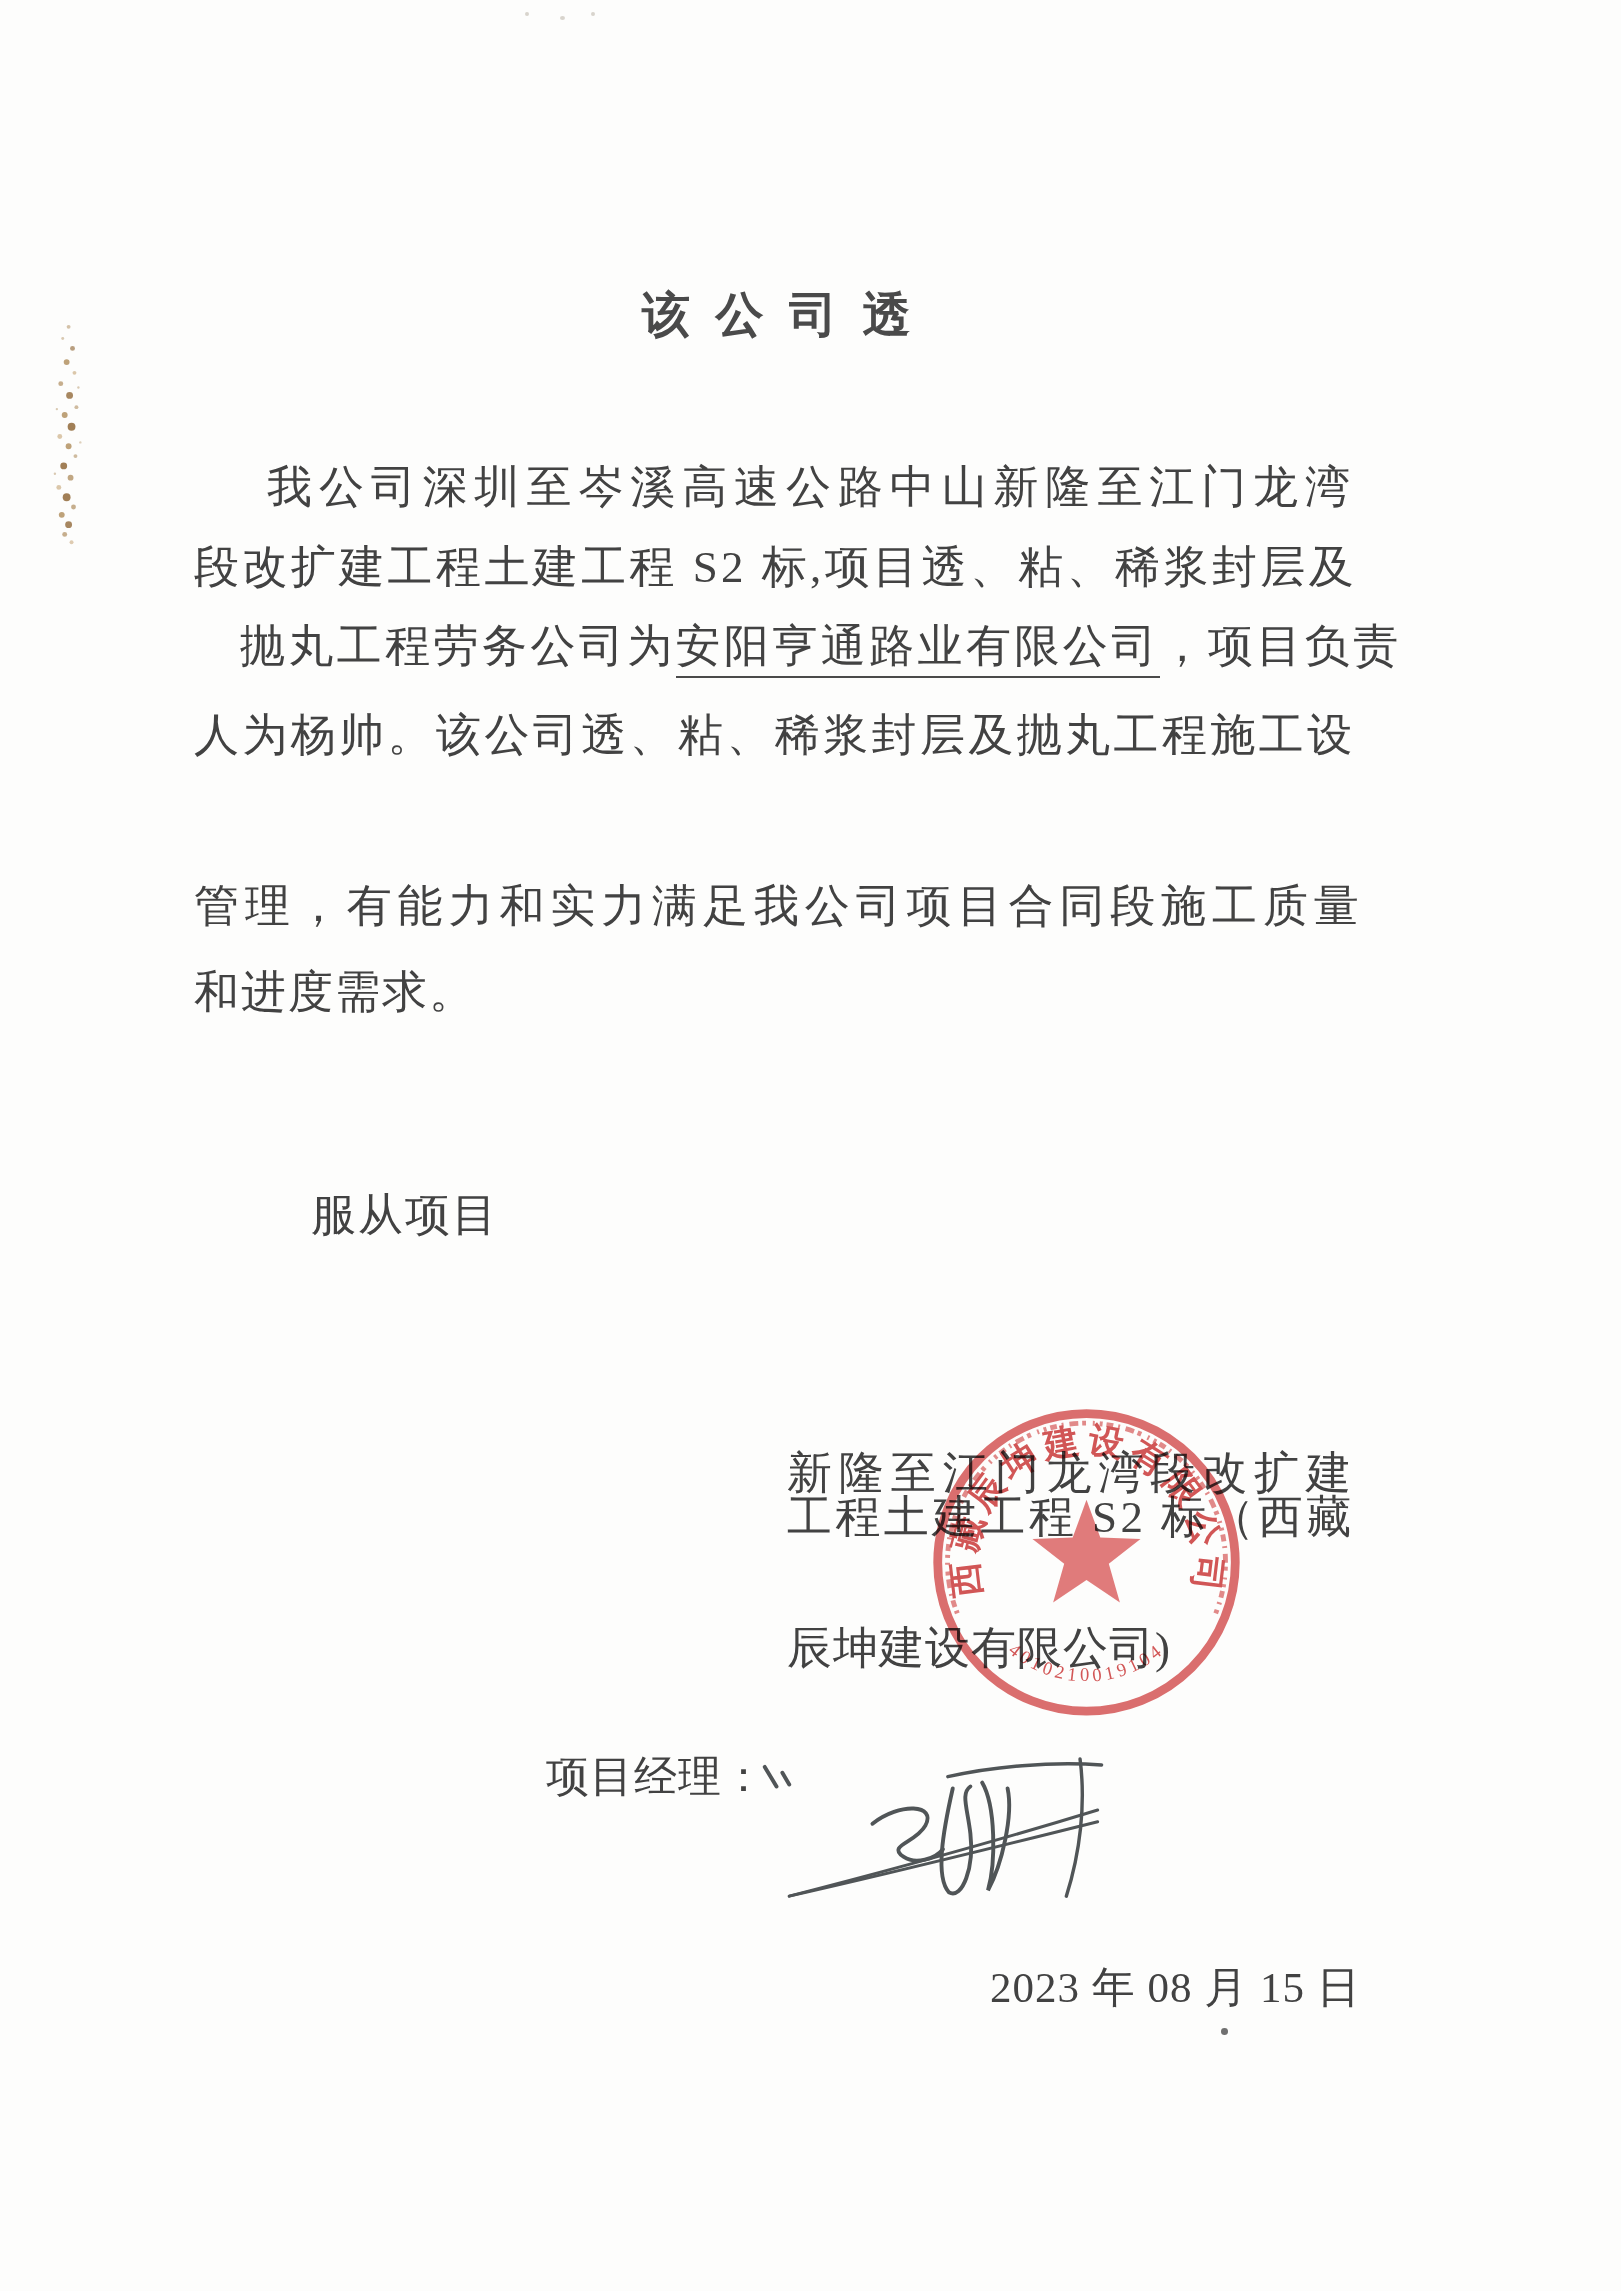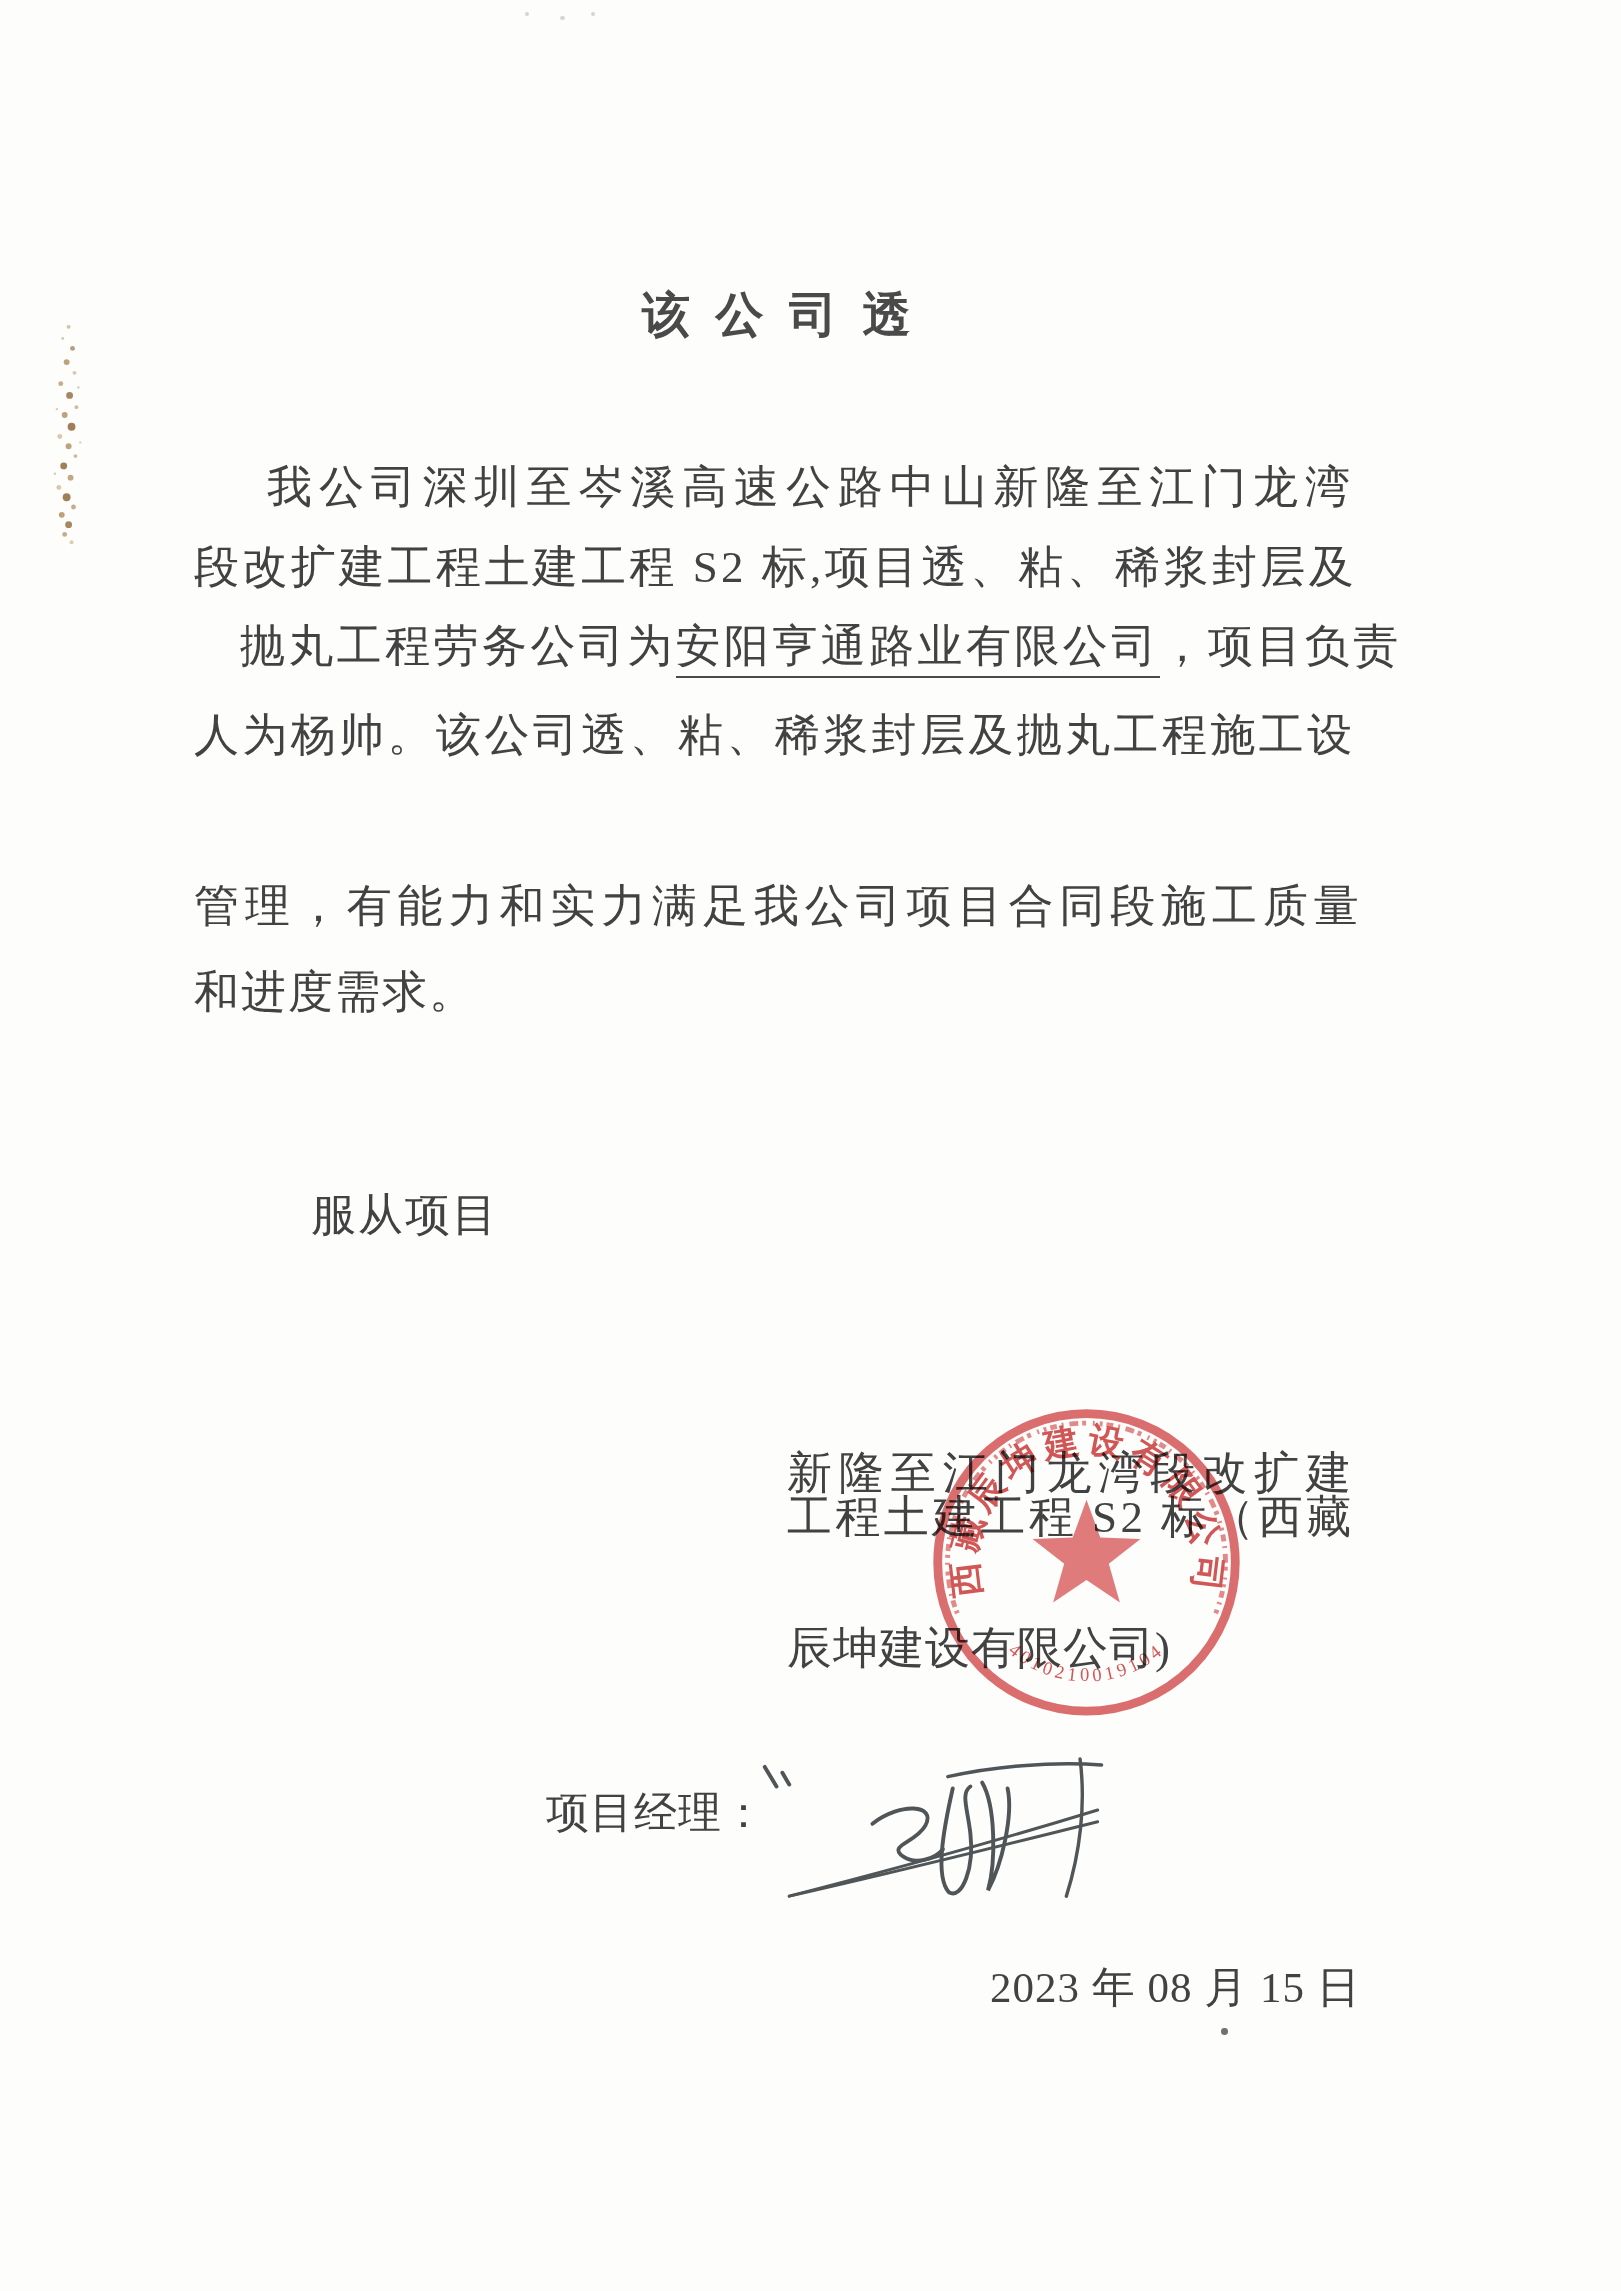--- a/index.html
+++ b/index.html
@@ -19,21 +19,21 @@
   .b3 {top:622px; left:194px; letter-spacing:3.4px;margin-left:46px;}
   .b4 {top:711px; left:194px; letter-spacing:3.4px;}
   .b5 {top:798px; left:194px; letter-spacing:7.8px;}
   .b6 {top:882px; left:194px; letter-spacing:5.9px;}
   .b7 {top:968px; left:194px; letter-spacing:2px;}
   .closing {top:1191px; left:311px; letter-spacing:2px;}
   .n1 {top:1360px; left:601px; letter-spacing:2.5px;}
   .n2 {top:1449px; left:787px; letter-spacing:6.9px;}
   .n3 {top:1481px; left:787px; letter-spacing:3.4px;margin-top:12px;}
   .n4 {top:1624px; left:787px; letter-spacing:1px;}
-  .manager {top:1788px; left:546px; font-size:43px; letter-spacing:1px;text-align:right;}
+  .manager {top:1752px; left:546px; font-size:43px; letter-spacing:1px;text-align:right;}
   .date {top:1963px; left:990px; font-size:43px; letter-spacing:1px;}
   .uline { border-bottom:2.9px solid #4a4a4a; padding-bottom:4.9px; }
   .seal {
     position:absolute; left:925px; top:1398px; width:323px; height:323px;
     mix-blend-mode:multiply; opacity:.92; pointer-events:none;
   }
   .signature { position:absolute; left:659px; top:1747px; width:470px; height:172px; }
   .stain { position:absolute; left:39px; top:319px; width:69px; height:235px; }
   .speck { position:absolute; border-radius:50%; background:#b9b2a6; opacity:.55; }
   .sp1 { left:525px; top:11.8px; width:3.9px; height:3.9px; }

